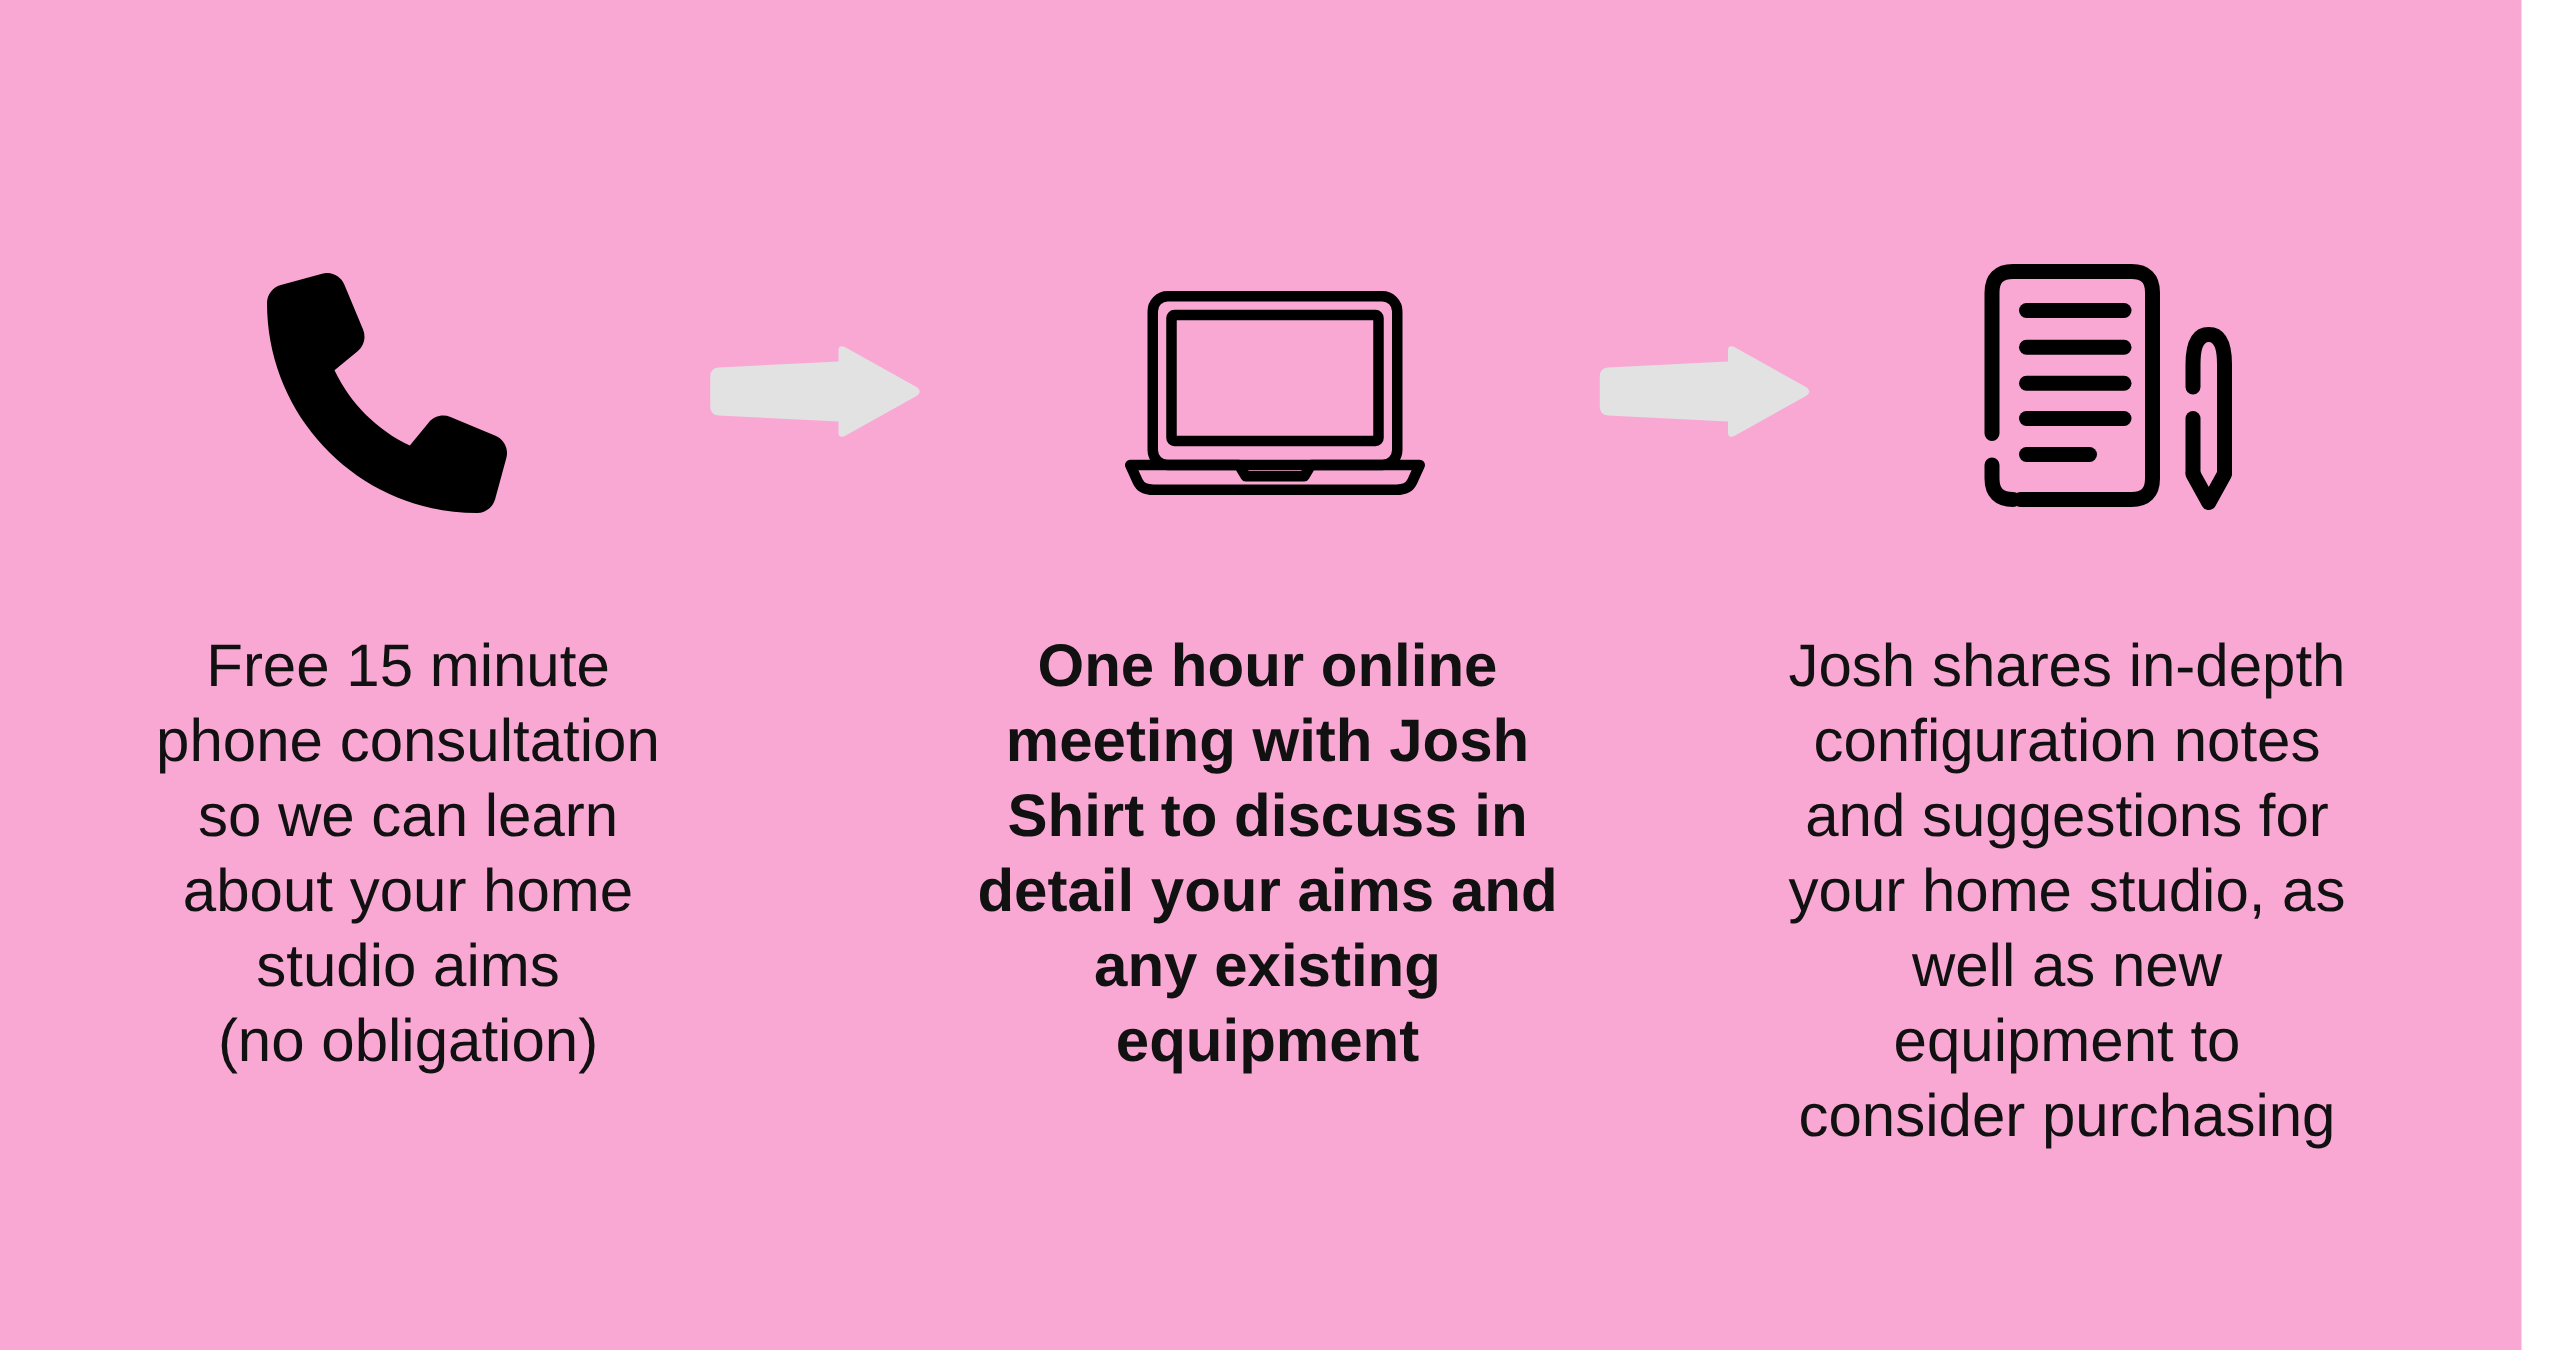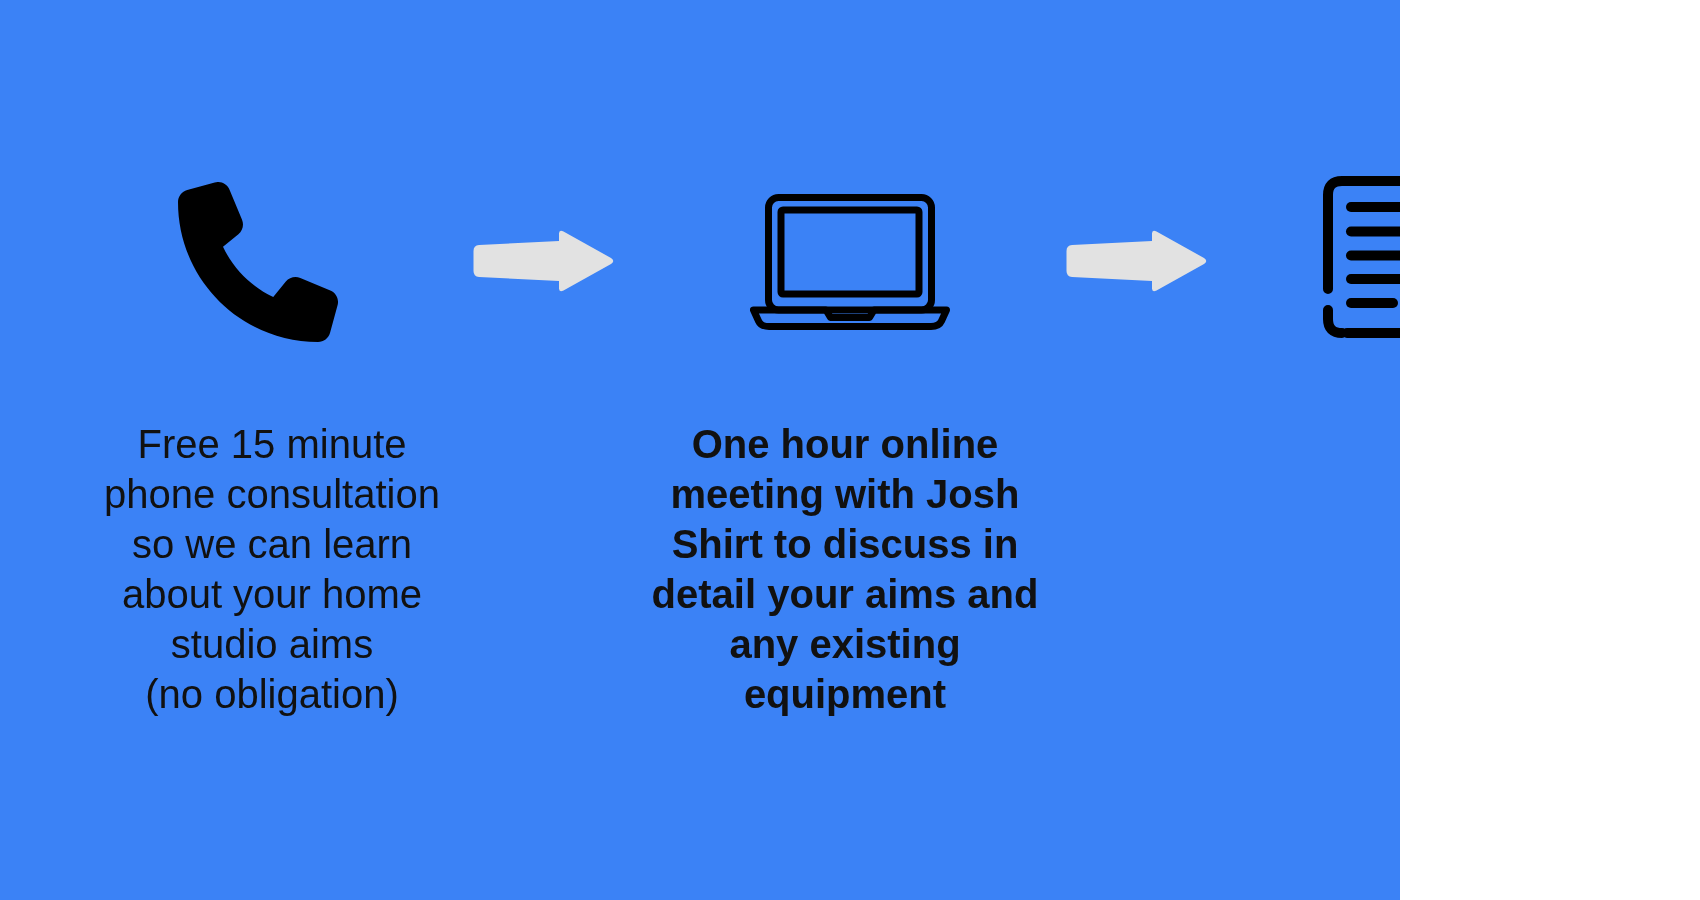--- a/index.html
+++ b/index.html
@@ -1,16 +1,16 @@
 <!DOCTYPE html>
 <html><head>
 <meta charset="utf-8">
 <style>
   html,body{margin:0;padding:0;background:#ffffff;}
-  .canvas{position:relative;width:1400px;height:900px;background:#3b82f6;overflow:hidden;
+  .canvas{position:relative;width:1681px;height:900px;background:#f9a8d4;overflow:hidden;
           font-family:"Liberation Sans","DejaVu Sans",sans-serif;}
   .abs{position:absolute;}
   .caption{position:absolute;top:419px;width:420px;text-align:center;
            font-size:40px;line-height:50px;color:#111111;white-space:pre-line;}
   .c1{left:62px;}
   .c2{left:635px;font-weight:bold;}
   .c3{left:1168px;}
   .phone{left:178px;top:182px;width:160px;height:160px;}
   .arrow1{left:472px;top:229px;width:143px;height:64px;}
   .laptop{left:750px;top:192px;width:200px;height:138px;}
@@ -62,14 +62,21 @@
 so we can learn
 about your home
 studio aims
 (no obligation)</div>
   <div class="caption c2">One hour online
 meeting with Josh
 Shirt to discuss in
 detail your aims and
 any existing
 equipment</div>
+  <div class="caption c3">Josh shares in-depth
+configuration notes
+and suggestions for
+your home studio, as
+well as new
+equipment to
+consider purchasing</div>
 
 </div>
 
 </body></html>

